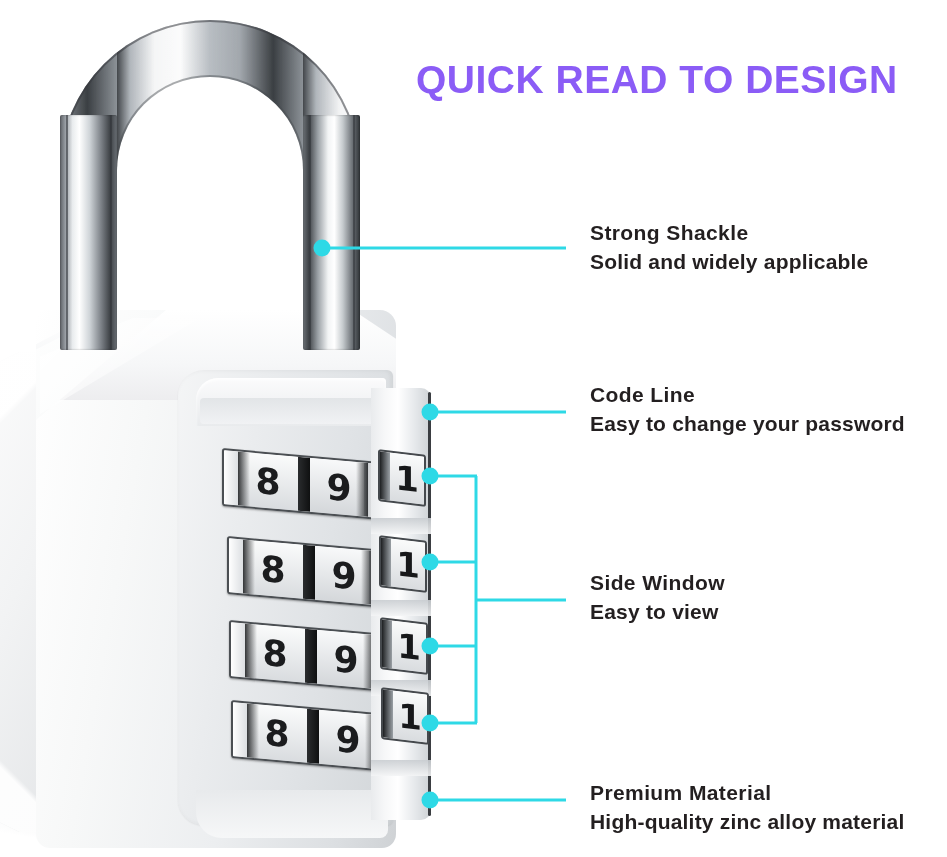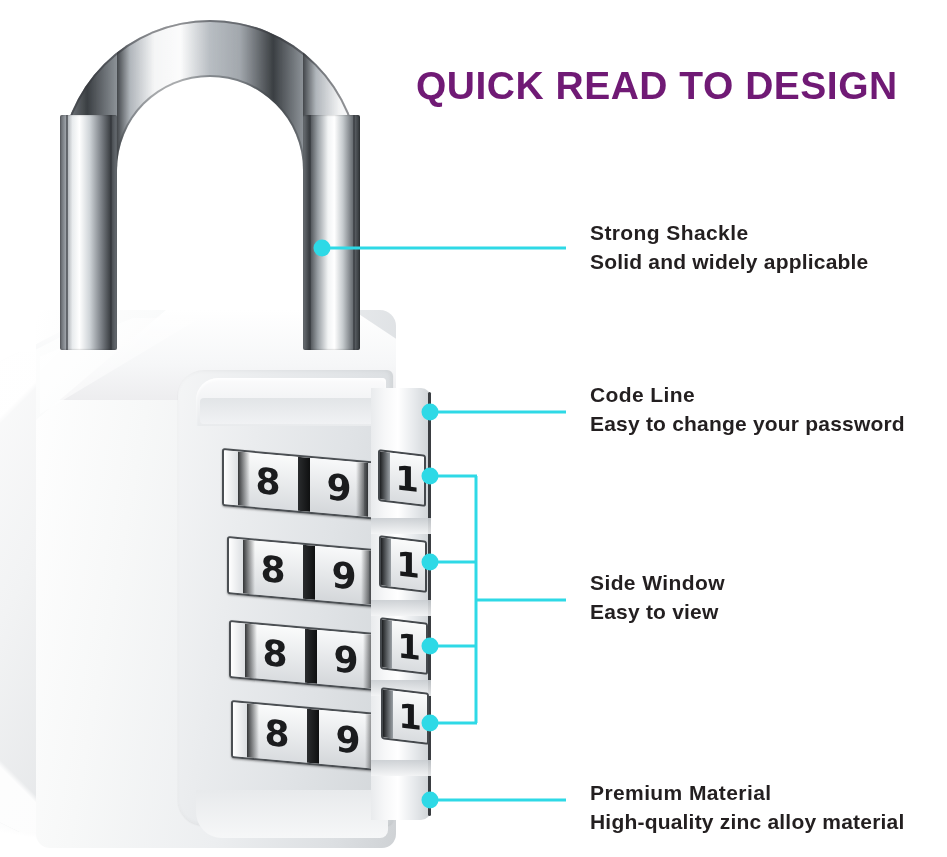--- a/index.html
+++ b/index.html
@@ -7,26 +7,26 @@
   body {
     width:947px; height:857px;
     position:relative;
     font-family:"Liberation Sans", sans-serif;
     overflow:hidden;
   }
 
   
   #title {
     position:absolute;
-    left:416px; top:64px;
+    left:416px; top:58px;
     width:531px;
     font-size:39px;
     font-weight:700;
     letter-spacing:0.5px;
-    color:#701a75;
+    color:#8b5cf6;
     white-space:nowrap;
     line-height:44px;
   }
 
   
   .callout { position:absolute; left:590px; width:360px; }
   .callout .c-title {
     font-size:21px; font-weight:700; color:#231f20;
     line-height:28px; white-space:nowrap; letter-spacing:0.4px;
   }

